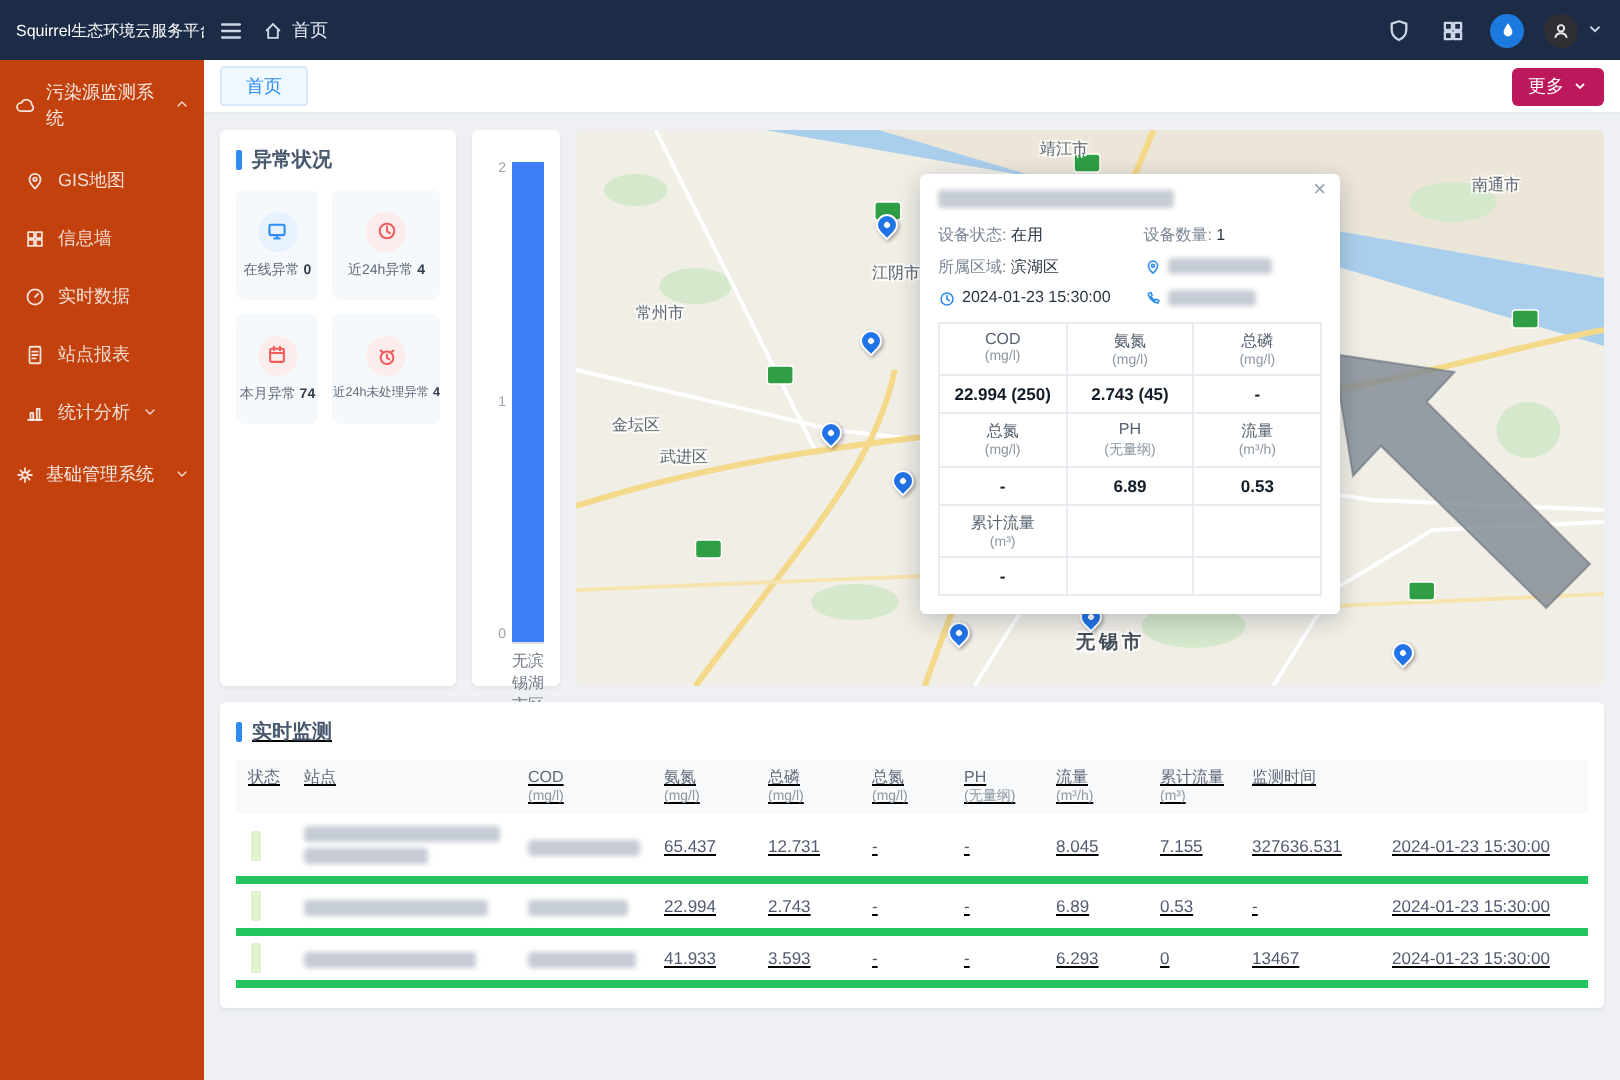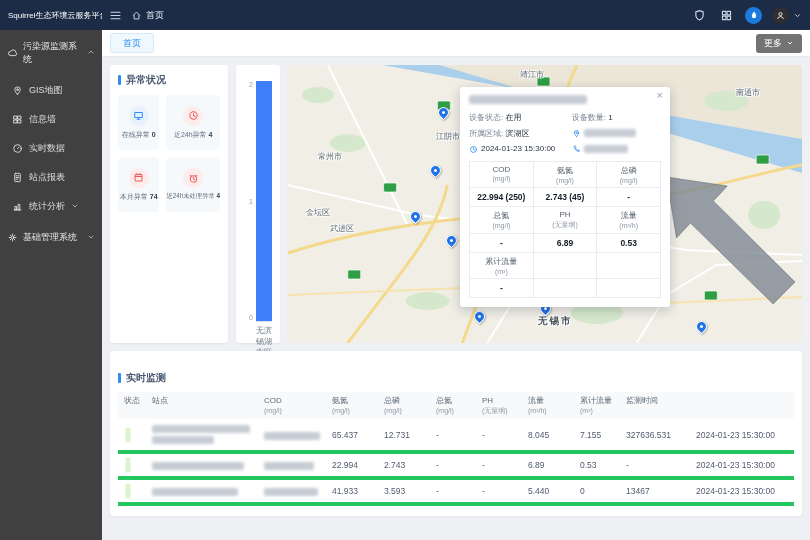--- a/index.html
+++ b/index.html
@@ -21,32 +21,32 @@
   .hspacer { flex:1; }
   .ravatar { width:17px; height:17px; border-radius:50%; background:#1c79dd; display:flex; align-items:center; justify-content:center; margin:0 5px; }
   .ravatar svg { width:10px; height:10px; fill:#fff; stroke:none; }
   .uavatar { width:17px; height:17px; border-radius:50%; background:#2e2e33; display:flex; align-items:center; justify-content:center; margin:0 2px 0 5px; }
   .uavatar svg { width:11px; height:11px; stroke:#e8e8e8; stroke-width:1.4; fill:none; }
   .chev { padding:0 8px 0 2px; }
   .chev svg { width:9px; height:9px; stroke:#cdd6e6; stroke-width:1.6; fill:none; }
 
   
   .bdy { flex:1; display:flex; min-height:0; }
-  .side { width:102px; background:#404040; color:rgba(255,255,255,.88); flex:0 0 102px; font-size:9px; }
+  .side { width:102px; background:#c2410c; color:rgba(255,255,255,.88); flex:0 0 102px; font-size:9px; }
   .ssec { display:flex; align-items:center; gap:5px; padding:10px 7px; font-size:9px; cursor:pointer; }
   .sitem { display:flex; align-items:center; gap:6px; padding:8px 7px 8px 12px; cursor:pointer; color:rgba(255,255,255,.82); }
   .side svg { width:11px; height:11px; stroke:rgba(255,255,255,.85); stroke-width:1.3; fill:none; stroke-linecap:round; stroke-linejoin:round; flex:0 0 11px; }
   .ssec .sx { margin-left:auto; }
   .ssec .sx svg { width:8px; height:8px; }
 
   .main { flex:1; display:flex; flex-direction:column; min-width:0; background:#eef0f4; }
   .tabbar { height:27px; background:#fff; border-bottom:1px solid #e6e9ee; display:flex; align-items:center; padding:0 8px; flex:0 0 27px; }
   .tab { font-size:9px; color:#2d8cf0; background:#f0f8ff; border:1px solid #d6e9fb; border-radius:2px; padding:2.5px 12px; cursor:pointer; }
   .tspacer { flex:1; }
-  .morebtn { background:#737373; color:#fff; font-size:9px; border:none; border-radius:3px; padding:3px 8px; display:flex; align-items:center; gap:4px; cursor:pointer; }
+  .morebtn { background:#be185d; color:#fff; font-size:9px; border:none; border-radius:3px; padding:3px 8px; display:flex; align-items:center; gap:4px; cursor:pointer; }
   .morebtn svg { width:8px; height:8px; stroke:#fff; stroke-width:1.8; fill:none; }
 
   .content { flex:1; padding:8px; display:flex; flex-direction:column; min-height:0; }
   .row1 { display:flex; gap:8px; height:278px; flex:0 0 278px; }
   .card { background:#fff; border-radius:3px; box-shadow:0 1px 2px rgba(20,30,50,.06); }
   .ctitle { display:flex; align-items:center; gap:5px; font-size:10px; font-weight:bold; color:#49596f; }
   .cbar { width:3px; height:10px; background:#2d8cf0; border-radius:1px; }
 
   
   .leftcol { width:170px; flex:0 0 170px; display:flex; flex-direction:row; gap:8px; }
@@ -91,21 +91,21 @@
   .picn svg { width:9px; height:9px; stroke:#2d8cf0; stroke-width:1.4; fill:none; stroke-linecap:round; stroke-linejoin:round; }
   .ptable { margin-top:7px; border-top:1px solid #e8ecf0; border-left:1px solid #e8ecf0; display:grid; grid-template-columns:1fr 1fr 1fr; }
   .pcell { border-right:1px solid #e8ecf0; border-bottom:1px solid #e8ecf0; padding:3px 2px; text-align:center; }
   .pname { display:block; font-size:8px; color:#55616e; }
   .punit { display:block; font-size:7px; color:#8e98a3; margin-top:1px; }
   .pval { font-size:8.5px; font-weight:bold; color:#131d28; padding:4px 2px; }
 
   .redact { display:inline-block; height:8px; background:#c6ccd4; border-radius:2px; filter:blur(1.4px); vertical-align:middle; }
 
   
-  .tcard { margin-top:8px; padding:20px 8px 10px; }
+  .tcard { margin-top:8px; padding:8px 8px 10px;text-decoration:underline; }
   .tbl { margin-top:7px; --tcols:28px 112px 68px 52px 52px 46px 46px 52px 46px 70px 98px; }
   .thead { display:grid; grid-template-columns:var(--tcols); background:#f7f9fb; padding:4px 0 4px 6px; border-radius:2px; }
   .th { font-size:8px; color:#5f6b7a; line-height:1.3; }
   .th .u { display:block; font-size:7px; color:#8e98a3; }
   .trow { display:grid; grid-template-columns:var(--tcols); align-items:center; padding:6px 0 6px 6px;
     border-bottom:4px solid #22c55e; font-size:8.5px; color:#515a6e; cursor:pointer; }
   .dot { width:8px; height:8px; border-radius:50%; background:#5fd02c; box-shadow:0 0 0 2.5px #ddf3cd; margin-left:4px; }
   .rstack { display:flex; flex-direction:column; gap:3px; }
 </style>
 </head>
@@ -476,21 +476,21 @@
             </div>
 
             <div class="trow">
               <span><span class="dot"></span></span>
               <span><span class="redact" style="width:86px"></span></span>
               <span><span class="redact" style="width:54px"></span></span>
               <span>41.933</span>
               <span>3.593</span>
               <span>-</span>
               <span>-</span>
-              <span>5.440</span>
+              <span>6.293</span>
               <span>0</span>
               <span>13467</span>
               <span>2024-01-23 15:30:00</span>
             </div>
           </div>
         </div>
       </div>
     </div>
   </div>
 </div>

